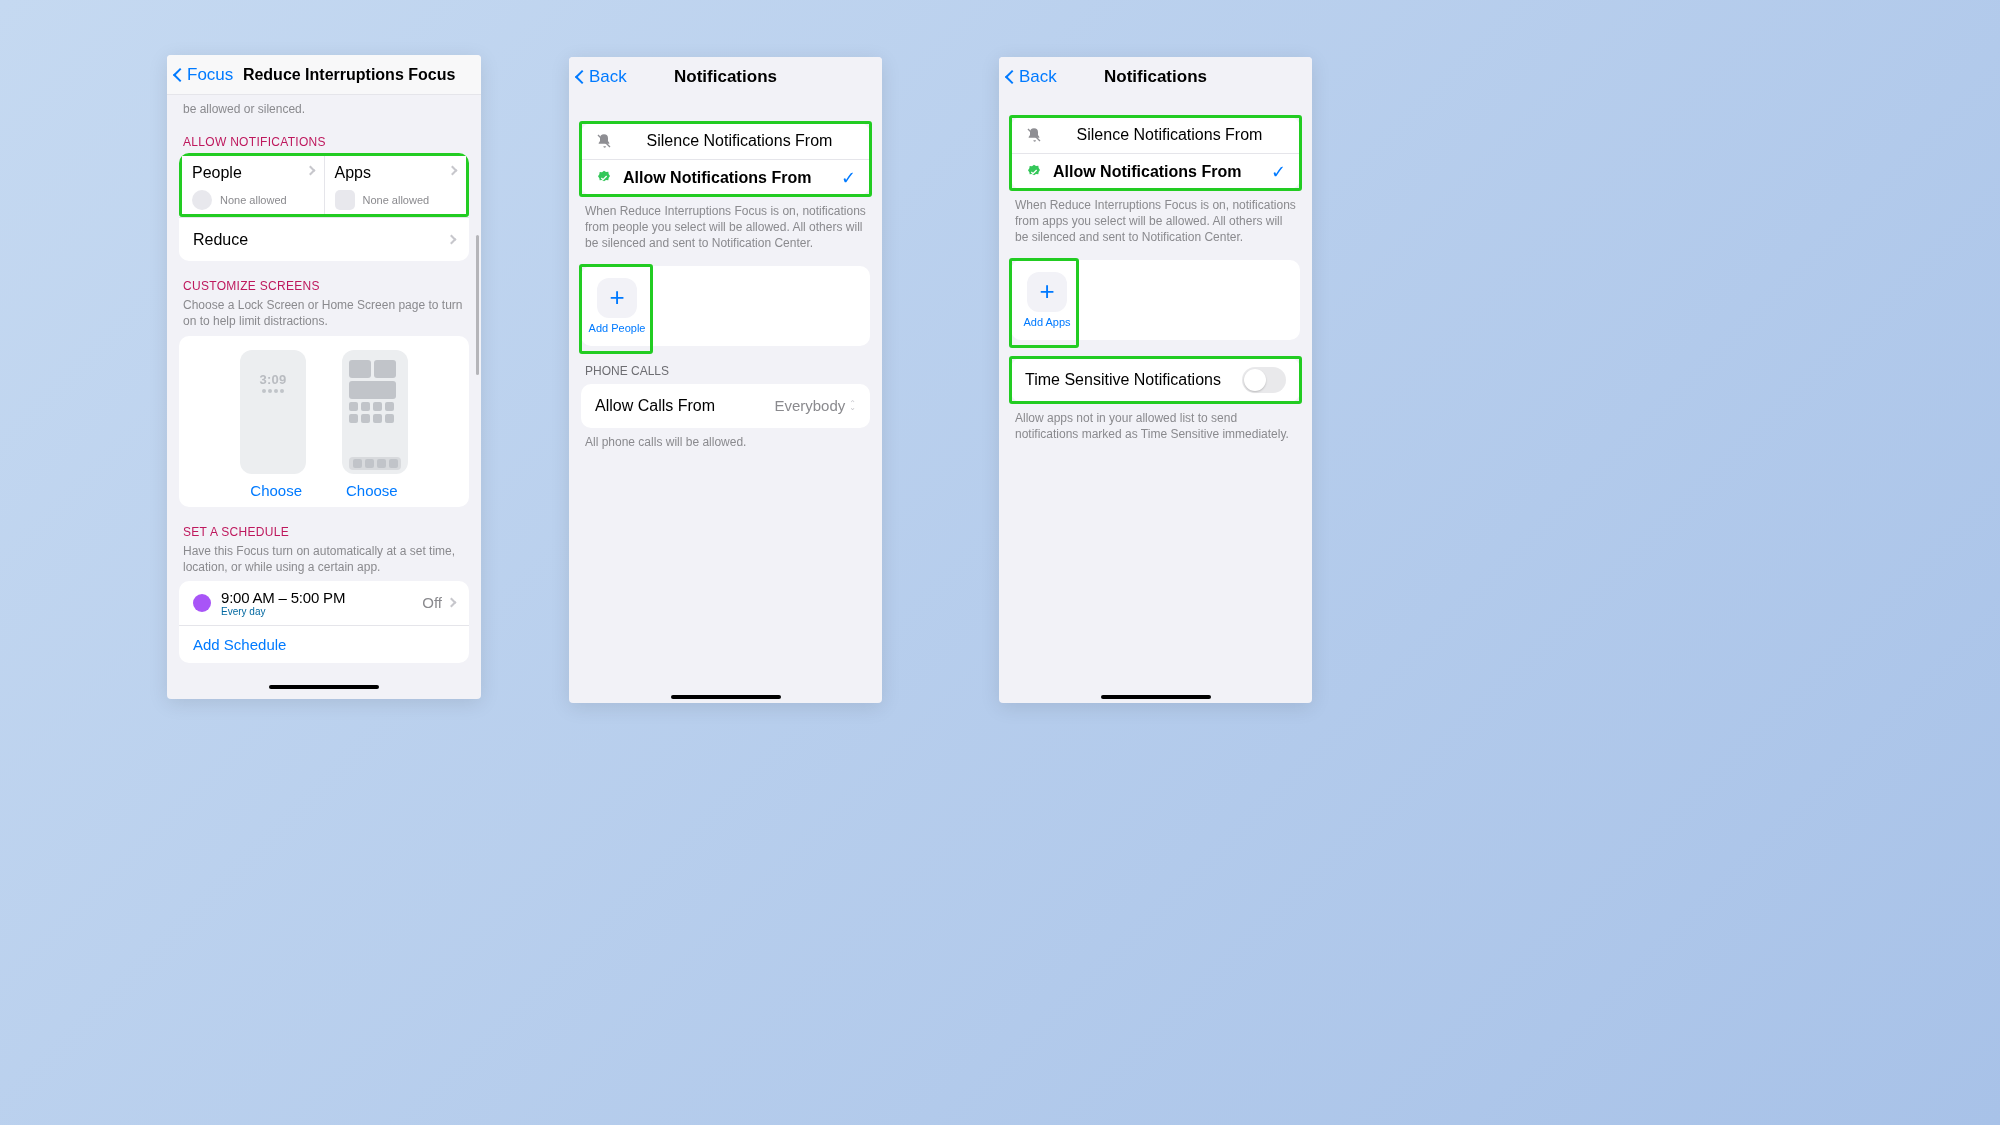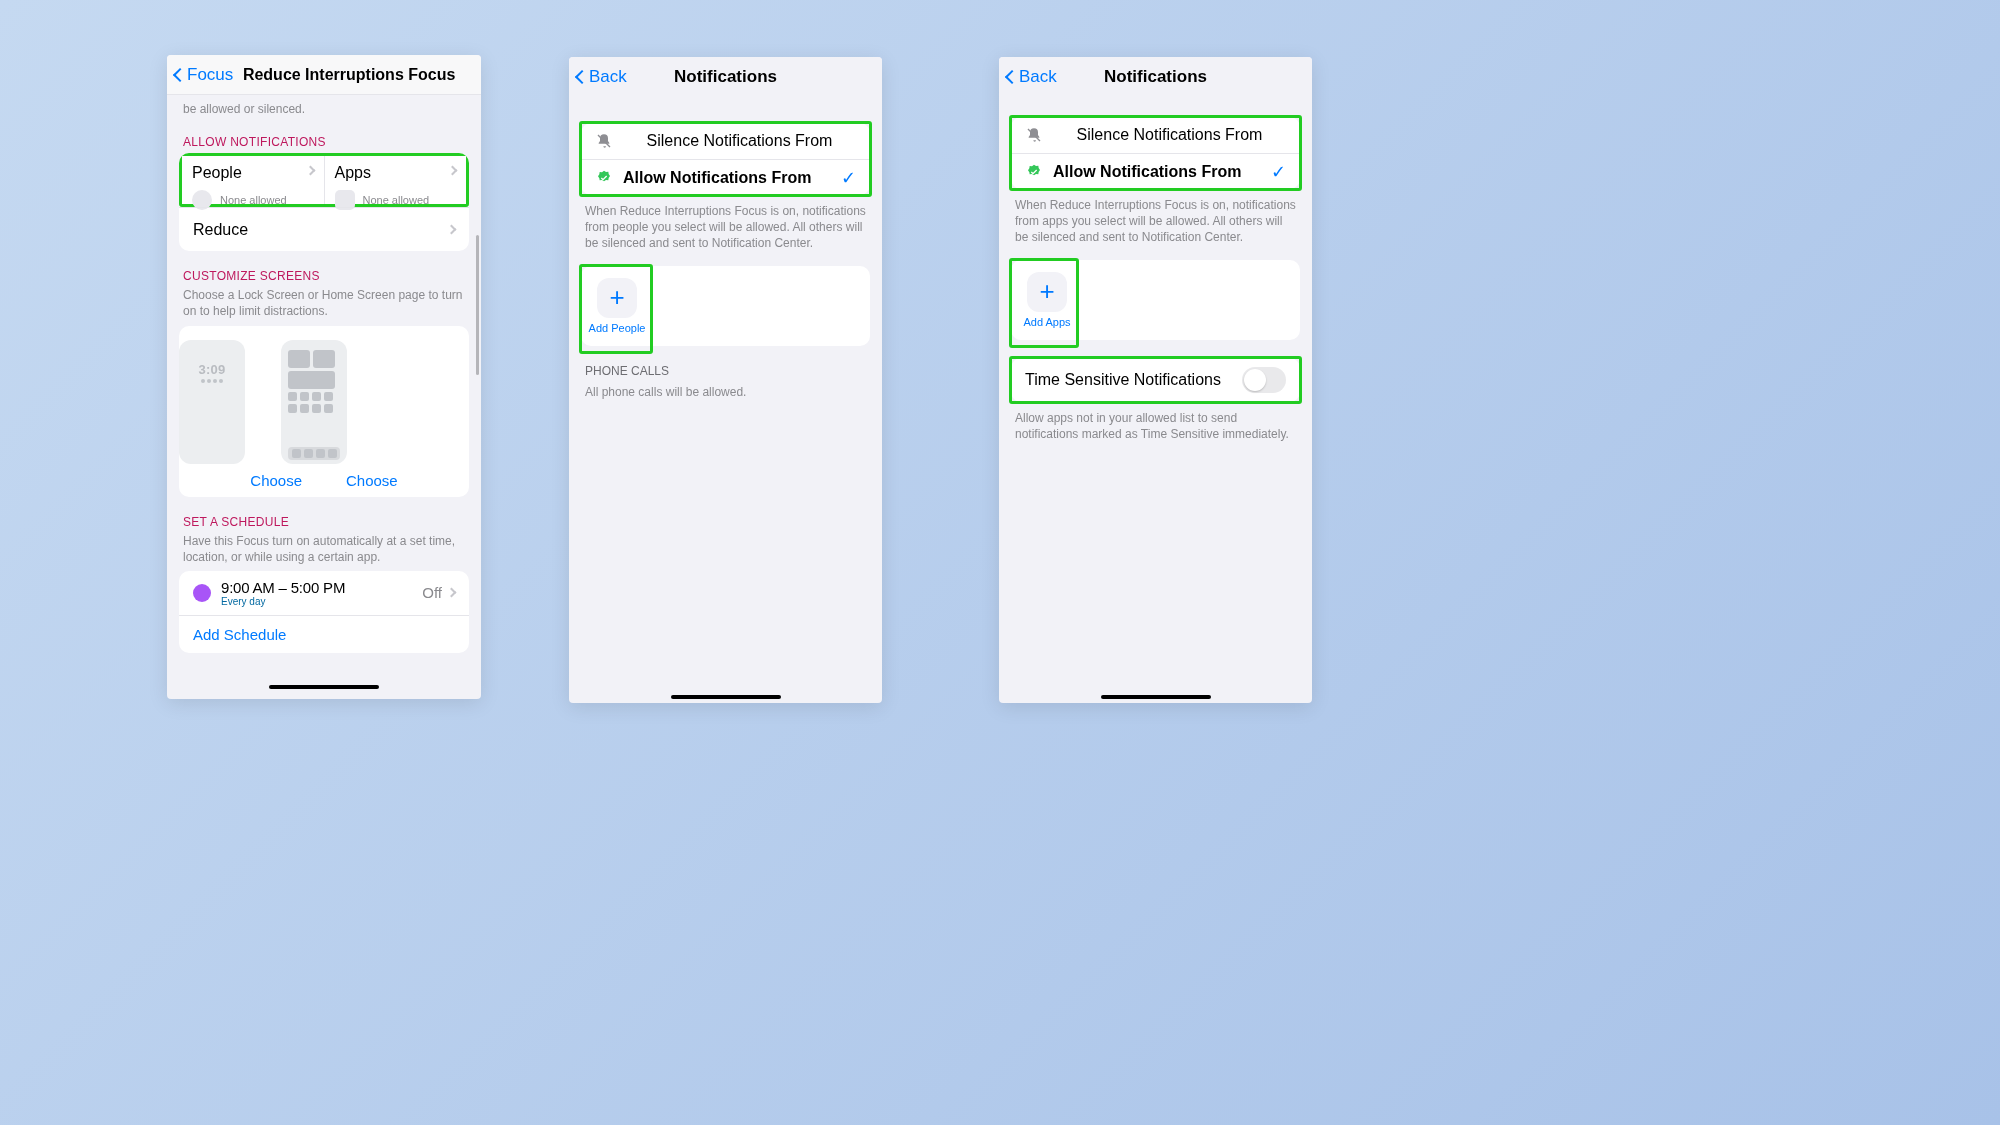--- a/index.html
+++ b/index.html
@@ -96,21 +96,21 @@
     overflow: hidden;
   }
   .hl {
     border: 3px solid #22cc22;
     border-radius: 3px;
   }
 
   
   .pa-row {
     display: flex;
-    height: 54px;
+    height: 64px;
     justify-content: space-between;
   }
   .pa-cell {
     flex: 1;
     border-right: 1px solid #e5e5ea;
     padding: 8px 10px;
     position: relative;
   }
   .pa-cell:last-child { border-right: none; }
   .pa-title {
@@ -160,21 +160,21 @@
   .list-row .label { font-size: 16px; color: #000; flex:1; }
   .row-chevron {
     width: 7px; height: 7px;
     border-top: 2px solid #c7c7cc;
     border-right: 2px solid #c7c7cc;
     transform: rotate(45deg);
   }
 
   .screen-row {
     display: flex;
-    justify-content: flex-start;
+    justify-content: center;
     gap: 36px;
     padding: 14px 0 8px 0;
   }
   .mini-phone {
     width: 66px;
     height: 124px;
     border-radius: 12px;
     background: #eceef0;
     display: flex;
     flex-direction: column;
@@ -441,20 +441,29 @@
           <div class="add-tile">
             <div class="add-btn">+</div>
             <div class="add-cap">Add People</div>
           </div>
         </div>
       </div>
       <div class="hl-abs" style="left:10px; top:-2px; width:74px; height:90px;"></div>
     </div>
 
     <div class="plain-header">PHONE CALLS</div>
+    <div class="card">
+      <div class="calls-row">
+        <span class="lbl">Allow Calls From</span>
+        <span class="val">
+          <span>Everybody</span>
+          <span class="updown">⌃<span style="transform:translateY(-1px);">⌄</span></span>
+        </span>
+      </div>
+    </div>
     <div class="section-desc" style="margin-top:6px;">All phone calls will be allowed.</div>
 
     <div class="homebar"></div>
   </div>
 </div>
 
 <div class="phone phone3">
   <div class="navbar no-border" style="background:#f2f2f7;">
     <div class="back-link">
       <span class="back-chevron"></span>

